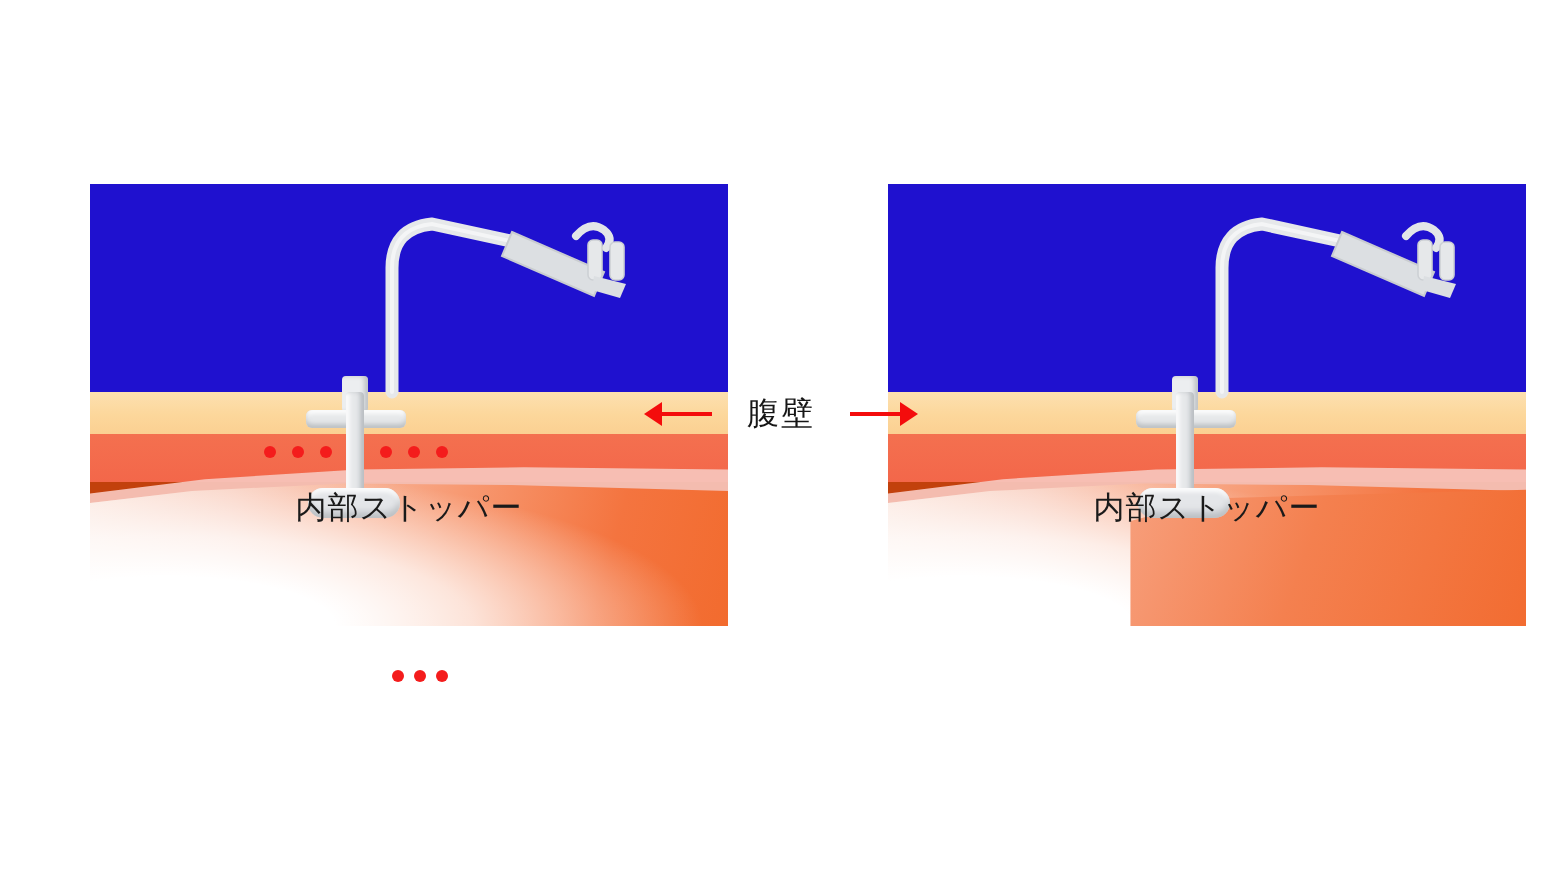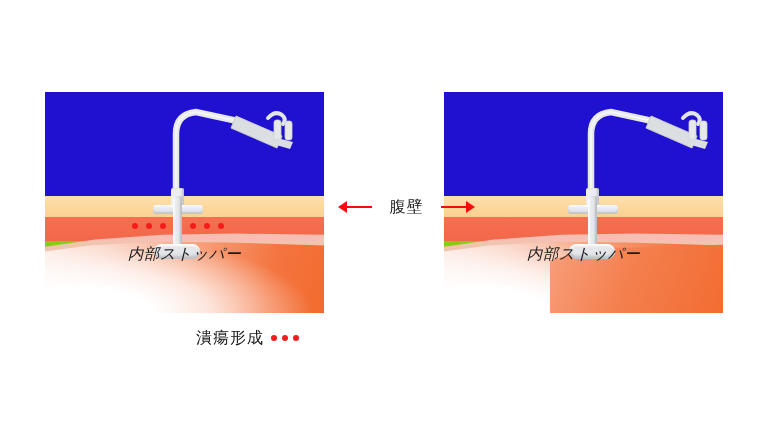--- a/index.html
+++ b/index.html
@@ -6,22 +6,22 @@
   body{
     width:771px;height:437px;
     background:#ffffff;
     font-family:"DejaVu Sans","Liberation Sans",sans-serif;
     overflow:hidden;position:relative;
   }
   .stage{position:absolute;left:0;top:0;width:771px;height:437px;}
 
   
   .panel{
-    position:absolute;top:92px;width:279px;height:221px;
-    overflow:hidden;background:#84cc16;font-style:italic;
+    position:absolute;top:92px;width:319px;height:221px;
+    overflow:hidden;background:#c2410c;
   }
   .panel.left{left:45px;}
   .panel.right{left:444px;}
 
   
   .lumen{
     position:absolute;left:0;top:0;width:100%;height:104px;
     background:#1f11cf;
   }
   
@@ -87,21 +87,21 @@
   
   .stopper-label{
     position:absolute;left:0;width:100%;top:152px;text-align:center;
     font-size:15.5px;color:#1a1a1a;letter-spacing:.5px;
     font-family:"DejaVu Sans","Liberation Sans",sans-serif;
   }
 
   
   .center-anno{position:absolute;left:322px;top:92px;width:122px;height:221px;}
   .anno-row{
-    position:absolute;left:16px;width:137px;height:22px;
+    position:absolute;left:0;width:137px;height:22px;
     display:flex;align-items:center;justify-content:space-between;
   }
   .anno-row.abdo-row{top:104px;}
   .anno-row.gast-row{top:147px;}
   .anno-text{
     font-size:16px;color:#161616;letter-spacing:1px;white-space:nowrap;
     font-family:"DejaVu Sans","Liberation Sans",sans-serif;
   }
   .arrow{position:relative;width:34px;height:12px;flex:0 0 34px;}
   .arrow .bar{
@@ -212,21 +212,20 @@
       <span class="arrow right">
         <span class="bar"></span>
           <span class="head"></span>
       </span>
     </div>
 
 
   </div>
 
   <div class="bottom-caption">
-    <span class="cap-text">潰瘍形成</span>
     <span class="cap-dots">
       <span class="d"></span>
       <span class="d"></span>
       <span class="d"></span>
     </span>
   </div>
 
 </div>
 
 </body></html>

